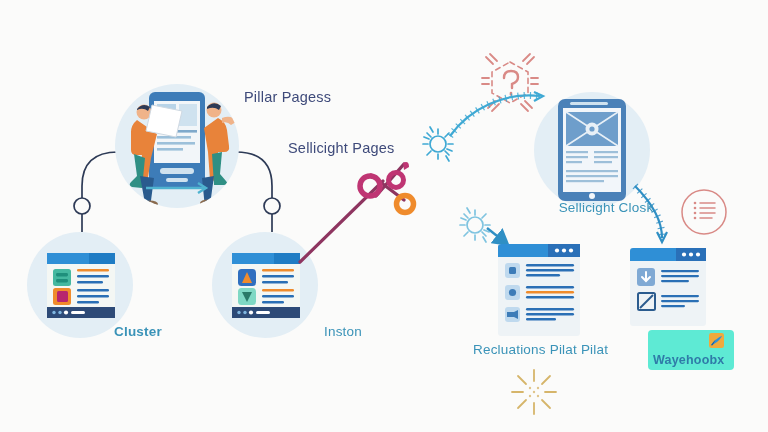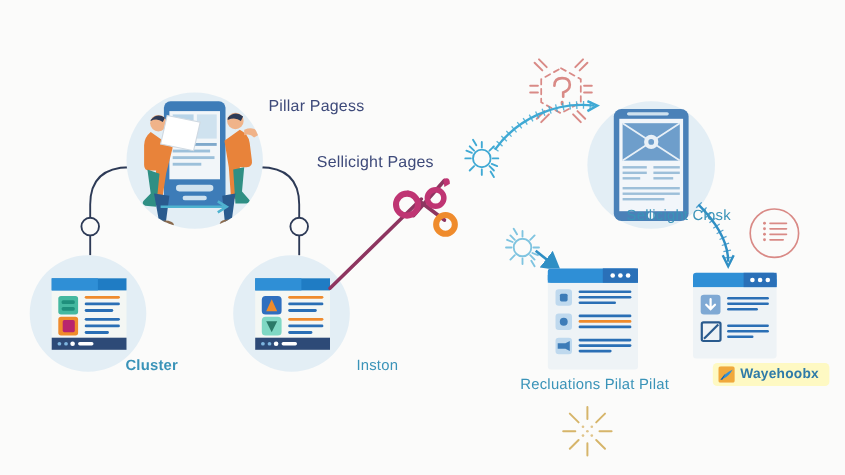--- a/index.html
+++ b/index.html
@@ -17,27 +17,28 @@
     letter-spacing:.2px;
     white-space:nowrap;
     line-height:1.18;
   }
   .lbl.dark{color:#3e4a7a;font-size:14.5px;text-align:center;}
   .lbl.two{white-space:normal;text-align:center;width:110px;}
   #lbl-pillar{left:244px;top:89px;}
   #lbl-melairial{left:288px;top:140px;}
   #lbl-cluster{left:114px;top:324px;font-weight:bold;}
   #lbl-inston{left:324px;top:324px;}
-  #lbl-sellicight{left:551px;top:188px;margin-left:11px;}
+  #lbl-sellicight{left:551px;top:200px;}
   #lbl-recluations{left:473px;top:342px;}
   #badge{
     position:absolute;left:648px;top:330px;
-    display:flex;align-items:flex-start;gap:5px;
-    background:#fef9c3;border-radius:4px;
+    display:flex;align-items:flex-end;gap:5px;
+    background:#5eead4;border-radius:4px;
     padding:3px 10px 3px 5px;
+    flex-direction:column;
   }
   #badge .btxt{color:#2f7ba8;font-size:12.5px;font-weight:bold;letter-spacing:.2px;}
   #badge .bico{width:15px;height:15px;flex:0 0 15px;}
 </style>
 </head>
 <body>
 
 <svg id="canvas" viewBox="0 0 768 432">
   <defs>
     <marker id="arrB" markerWidth="8" markerHeight="8" refX="5" refY="4" orient="auto">

